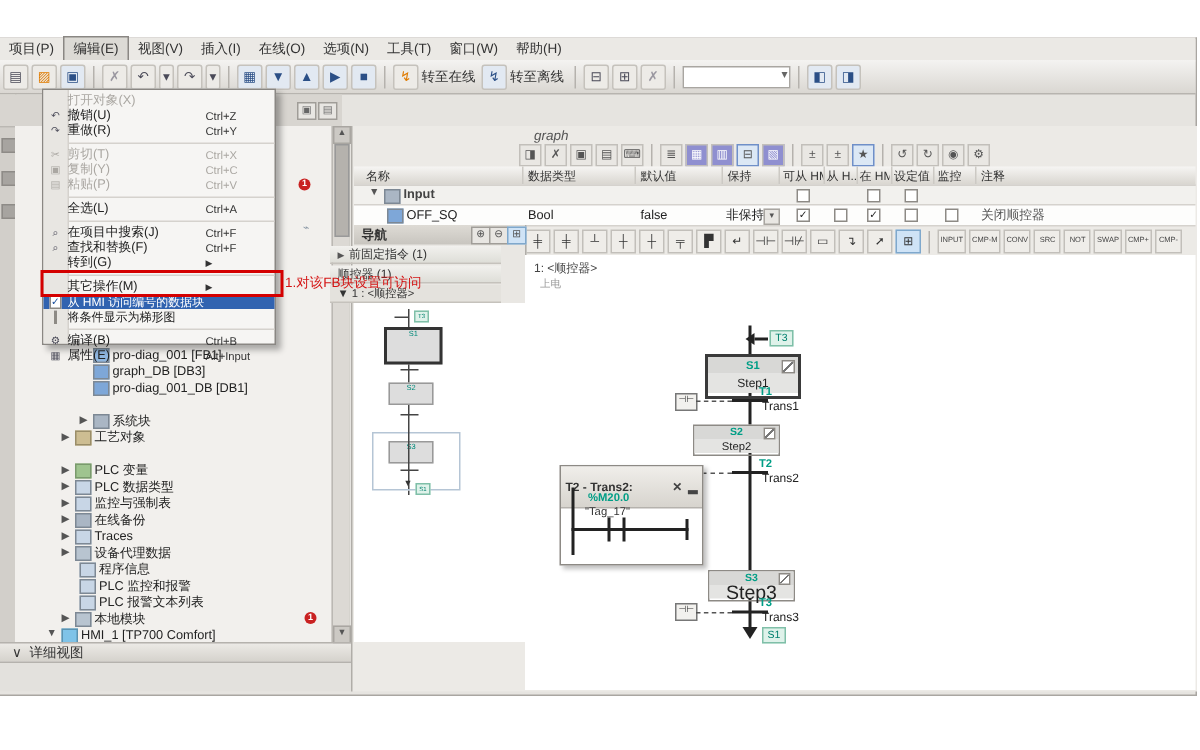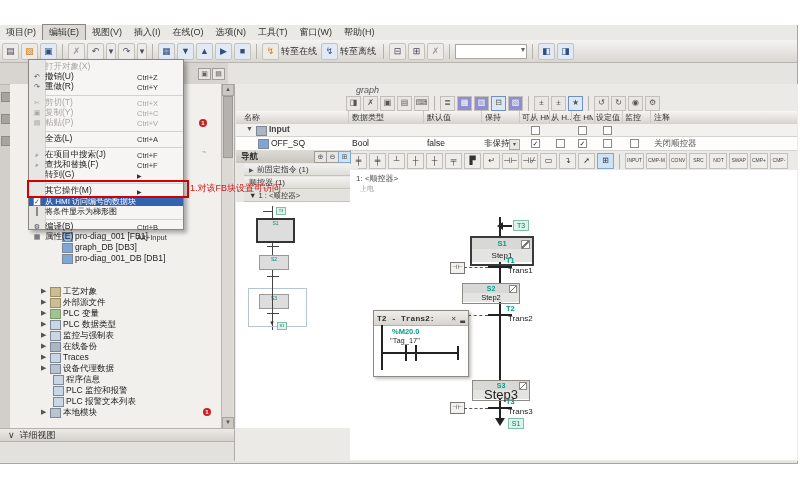--- a/index.html
+++ b/index.html
@@ -67,42 +67,42 @@
   
   .gtb{left:350px;top:152px;width:447px;height:18px;display:flex;gap:2px;align-items:center;}
   .gic{width:15px;height:14px;border:1px solid #c2bfba;background:#efede9;font-size:8px;line-height:13px;text-align:center;color:#333;flex:0 0 auto;}
   .gic.active{background:#cfe3f6;border-color:#7fa8cc;}
   .mic{height:14px;border:1px solid #c2bfba;background:#efede9;font-size:5px;line-height:13px;text-align:center;color:#444;padding:0 1px;flex:0 0 auto;min-width:14px;}
   
   .nav{left:236px;top:150px;width:114px;height:278px;background:#e9e7e3;border-right:1px solid #b0ada8;}
   .navhead{left:236px;top:150px;width:114px;height:13px;background:linear-gradient(#dedbd5,#c8c5bf);
            font-size:8.5px;font-weight:bold;color:#333;display:flex;align-items:center;padding-left:5px;box-sizing:border-box;}
   .nbtn{position:absolute;width:11px;height:10px;border:1px solid #a09d98;background:#e8e6e2;font-size:7px;line-height:9px;text-align:center;color:#555;}
-  .navrow{position:absolute;left:244px;width:114px;height:12px;background:linear-gradient(#f2f1ee,#deded8);
+  .navrow{position:absolute;left:220px;width:114px;height:12px;background:linear-gradient(#f2f1ee,#deded8);
           border-bottom:1px solid #c5c2bc;font-size:8px;color:#333;display:flex;align-items:center;gap:3px;padding-left:5px;box-sizing:border-box;text-align:center;}
   .minimap{left:236px;top:202px;width:114px;height:226px;background:#fff;}
   .mline{position:absolute;width:1px;background:#444;}
   .mhbar{position:absolute;height:1px;background:#444;}
   .mbox{position:absolute;background:#ddd;border:1px solid #999;font-size:5px;color:#008a7a;text-align:center;line-height:6px;overflow:hidden;}
   .mtag{position:absolute;background:#dff2ea;border:1px solid #7fbfa8;color:#00806e;font-size:4px;line-height:5px;text-align:center;}
   
   .canvas{left:350px;top:170px;width:447px;height:290px;background:#fff;}
   .cl{position:absolute;background:#222;}
   .dash{position:absolute;border-top:1px dashed #555;}
   .teal{color:#009e86;font-weight:bold;}
   .stext{position:absolute;font-size:7.5px;white-space:nowrap;}
   .step{position:absolute;border:1px solid #8d8a85;}
   .step .hd{height:11px;background:#d8d8d6;position:relative;font-size:7.5px;text-align:center;line-height:11px;}
   .step .bd{background:#e4e4e2;font-size:8px;text-align:center;color:#222;line-height:13px;}
   .flag{position:absolute;right:2px;top:2px;width:7px;height:7px;border:1px solid #8d8a85;background:
         linear-gradient(135deg,transparent 42%,#777 42%,#777 58%,transparent 58%),#fff;}
   .ilock{position:absolute;width:13px;height:10px;border:1px solid #777;background:#f2f1ee;font-size:6px;line-height:9px;text-align:center;color:#333;}
   .popup{position:absolute;left:23px;top:140px;width:94px;height:65px;background:#fff;border:1px solid #8d8a85;box-shadow:2px 2px 3px rgba(0,0,0,0.25);}
-  .ptitle{height:15px;background:linear-gradient(#f0eeea,#d7d4ce);border-bottom:1px solid #b5b2ad;
-          font-size:8px;font-weight:bold;color:#333;display:flex;align-items:center;padding:0 3px;box-sizing:border-box;font-family:Liberation Mono, monospace;}
+  .ptitle{height:28px;background:linear-gradient(#f0eeea,#d7d4ce);border-bottom:1px solid #b5b2ad;
+          font-size:8px;font-weight:bold;color:#333;display:flex;align-items:center;padding:0 3px;box-sizing:border-box;}
   .pbtn{font-size:8px;color:#444;margin-left:4px;font-weight:bold;}
   
   .menu{left:28px;top:59px;width:156px;height:171px;background:#f6f5f3;border:1px solid #8a8783;
         box-shadow:3px 3px 4px rgba(0,0,0,0.3);padding-top:2px;box-sizing:border-box;}
   .menu:before{content:"";position:absolute;left:0;top:0;bottom:0;width:16px;background:#e8e6e2;border-right:1px solid #d5d2cd;}
   .mrow{position:relative;display:flex;height:10px;align-items:center;font-size:8.5px;color:#222;}
   .mrow .gut{width:16px;flex:0 0 auto;text-align:center;font-size:7px;color:#4a4a58;}
   .mrow .mlabel{flex:1;white-space:nowrap;overflow:hidden;}
   .mrow .mshort{width:46px;flex:0 0 auto;font-size:7.5px;color:#333;}
   .mrow.dis .mlabel,.mrow.dis .mshort,.mrow.dis .gut{color:#aaa7a2;}
@@ -180,29 +180,29 @@
         <span style="position:absolute;left:13px">pro-diag_001 [FB1]</span>
       </div>
     <div class="trow" style="top:158px;left:52px">
         <span class="ti db" style="left:0"></span>
         <span style="position:absolute;left:13px">graph_DB [DB3]</span>
       </div>
     <div class="trow" style="top:169px;left:52px">
         <span class="ti db" style="left:0"></span>
         <span style="position:absolute;left:13px">pro-diag_001_DB [DB1]</span>
       </div>
+    <div class="trow" style="top:191px;left:43px">
+        <span class="arr" style="left:0">▶</span>
+        <span class="ti sys" style="left:9px"></span>
+        <span style="position:absolute;left:22px">系统块</span>
+      </div>
     <div class="trow" style="top:202px;left:31px">
         <span class="arr" style="left:0">▶</span>
         <span class="ti fold" style="left:9px"></span>
         <span style="position:absolute;left:22px">工艺对象</span>
-      </div>
-    <div class="trow" style="top:213px;left:31px">
-        <span class="arr" style="left:0">▶</span>
-        <span class="ti fold" style="left:9px"></span>
-        <span style="position:absolute;left:22px">外部源文件</span>
       </div>
     <div class="trow" style="top:224px;left:31px">
         <span class="arr" style="left:0">▶</span>
         <span class="ti tag" style="left:9px"></span>
         <span style="position:absolute;left:22px">PLC 变量</span>
       </div>
     <div class="trow" style="top:235px;left:31px">
         <span class="arr" style="left:0">▶</span>
         <span class="ti inf" style="left:9px"></span>
         <span style="position:absolute;left:22px">PLC 数据类型</span>
@@ -237,20 +237,25 @@
       </div>
     <div class="trow" style="top:312px;left:43px">
         <span class="ti inf" style="left:0"></span>
         <span style="position:absolute;left:13px">PLC 报警文本列表</span>
       </div>
     <div class="trow" style="top:323px;left:31px">
         <span class="arr" style="left:0">▶</span>
         <span class="ti mod" style="left:9px"></span>
         <span style="position:absolute;left:22px">本地模块</span>
         <span class="badge" style="position:absolute;left:162px;top:1px">1</span>
+      </div>
+    <div class="trow" style="top:334px;left:21px">
+        <span class="arr" style="left:0">▼</span>
+        <span class="ti hmi" style="left:10px"></span>
+        <span style="position:absolute;left:23px">HMI_1 [TP700 Comfort]</span>
       </div>
     <div class="trow" style="top:343px;left:44px">
         <span style="position:absolute;left:13px">设备组态</span>
       </div>
   </div>
 
   <span class="i badge" style="left:199px;top:119px">1</span>
   <span class="i" style="left:202px;top:148px;font-size:7px;color:#8a97a5">⌁</span>
 
   <div class="i scroll">

